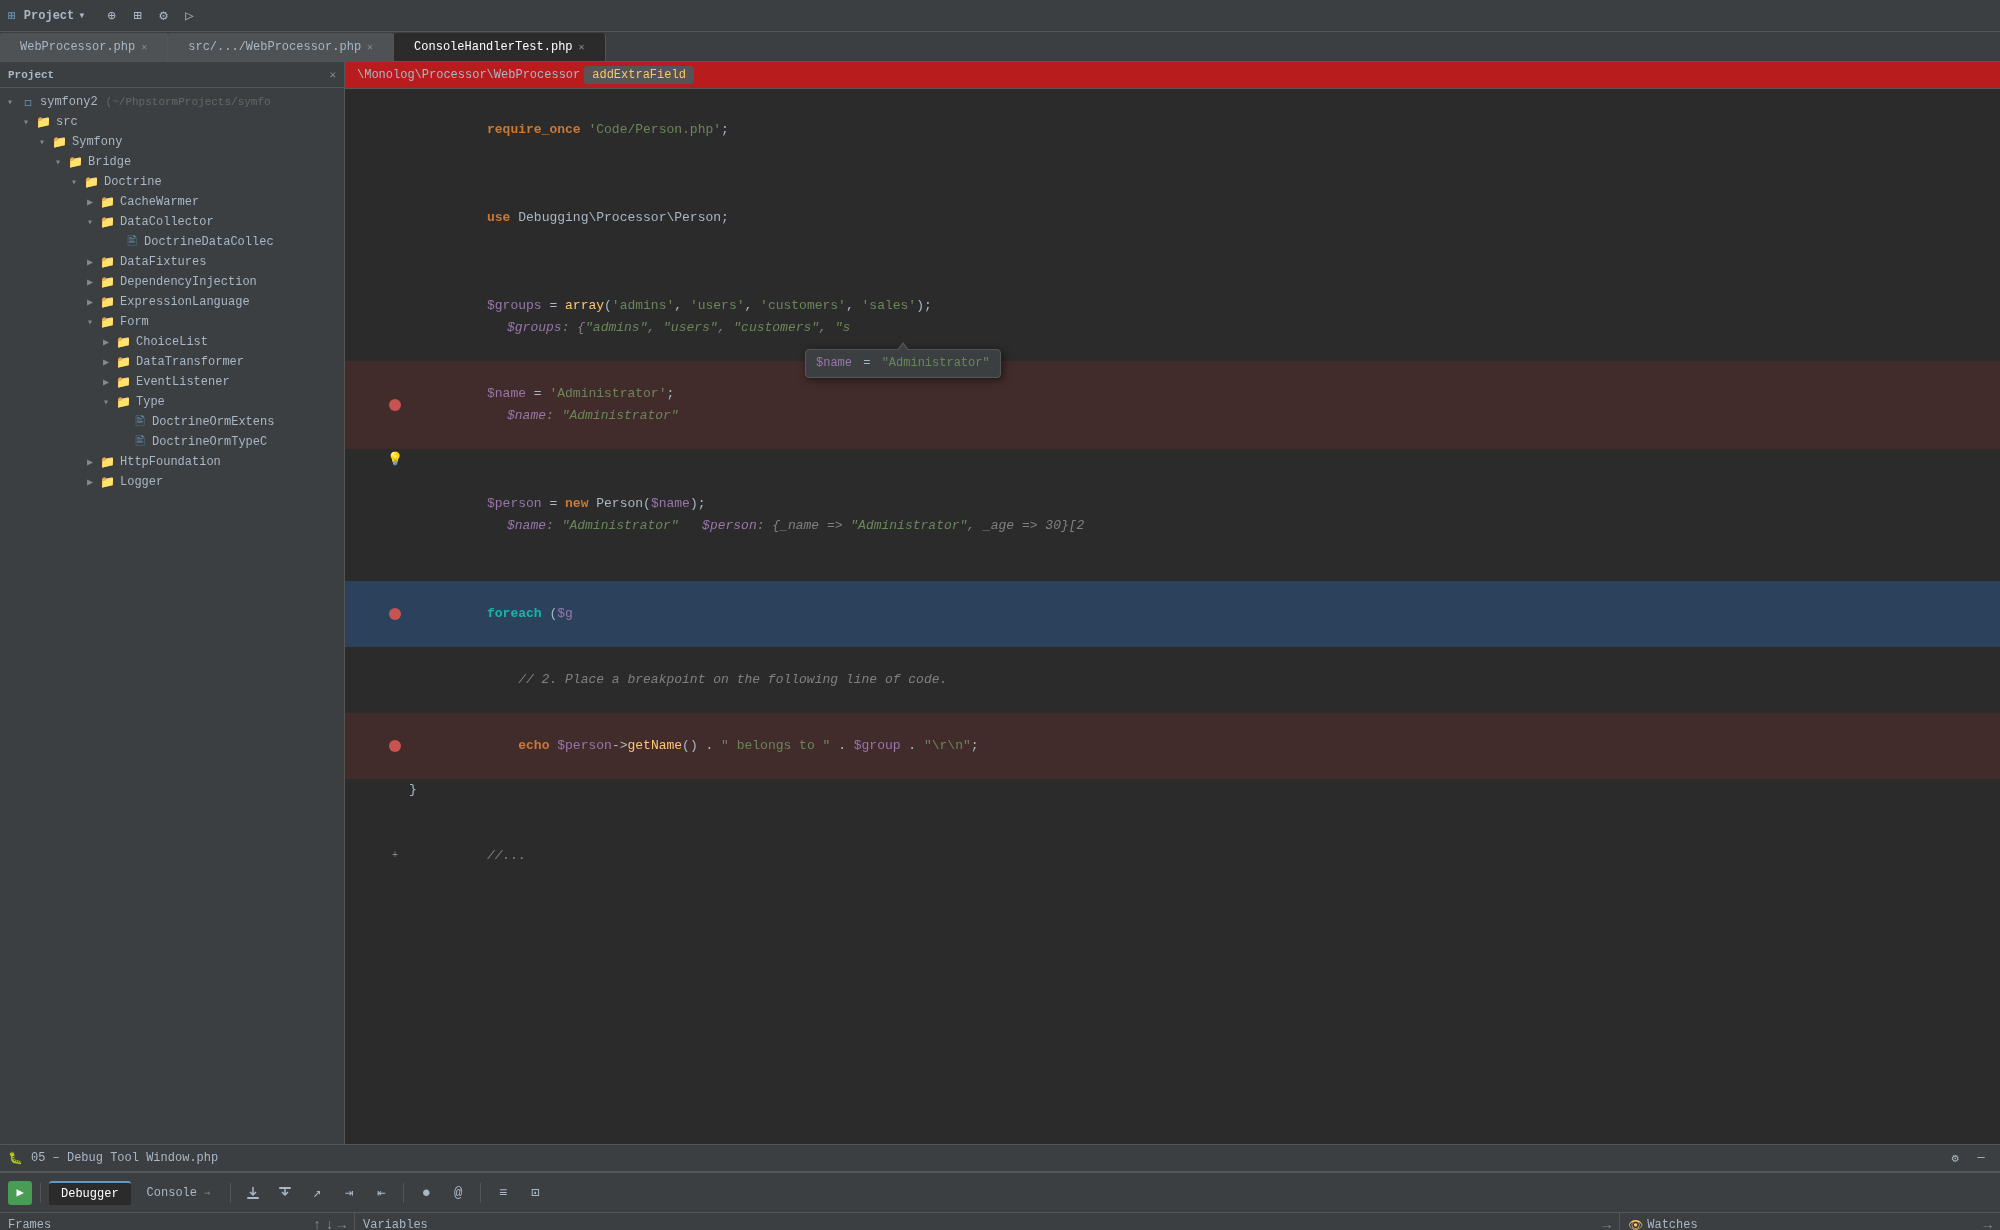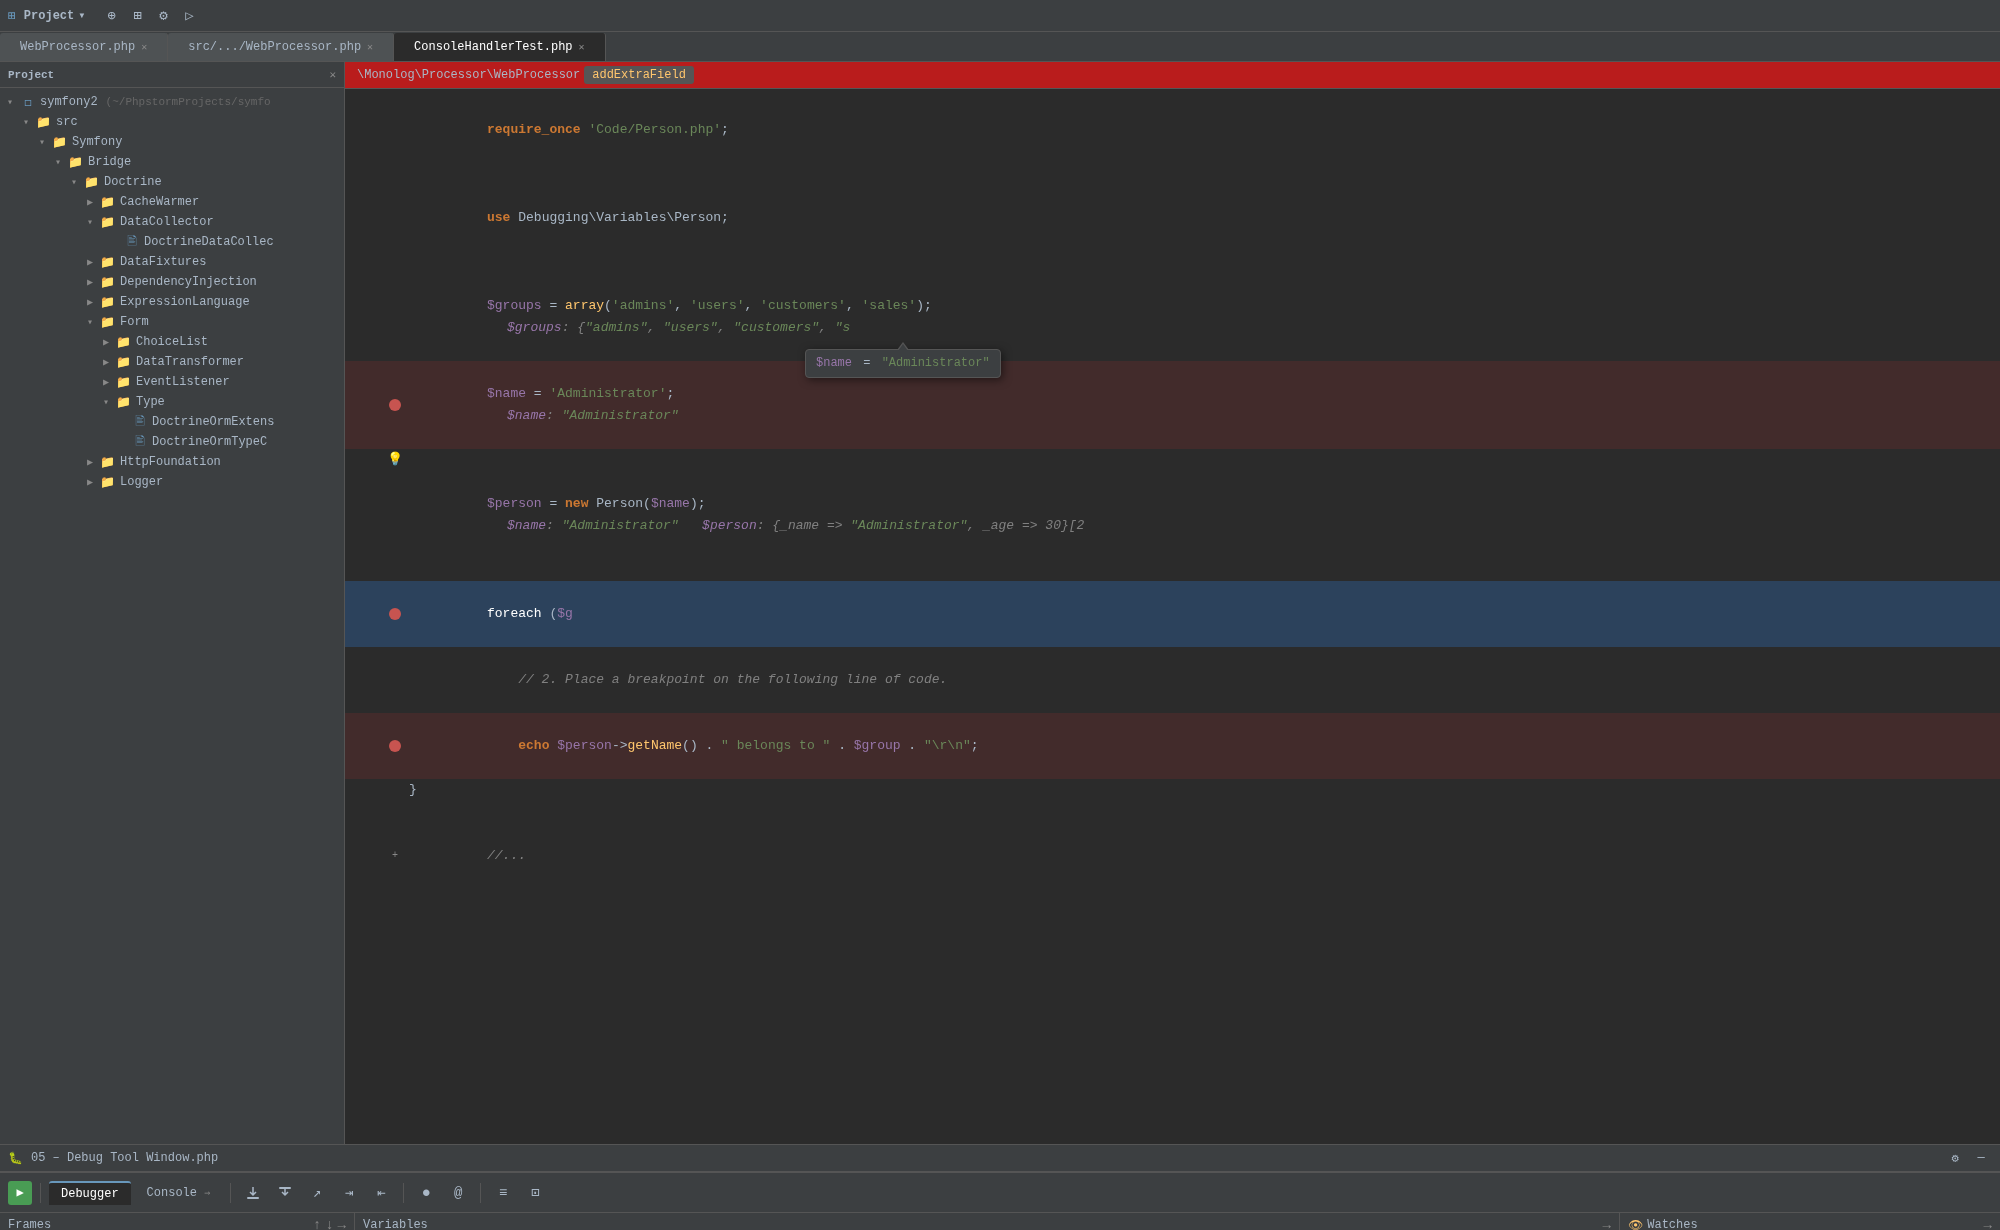--- a/index.html
+++ b/index.html
@@ -520,21 +520,21 @@
       <div class="code-line">
         <span class="line-num"></span>
         <span class="line-gutter"></span>
         <span class="code-content"> </span>
       </div>
 
       <div class="code-line">
         <span class="line-num"></span>
         <span class="line-gutter"></span>
         <span class="code-content">
-          <span class="kw">use</span><span> Debugging\Variables\Person;</span>
+          <span class="kw">use</span><span> Debugging\Processor\Person;</span>
         </span>
       </div>
 
       <div class="code-line">
         <span class="line-num"></span>
         <span class="line-gutter"></span>
         <span class="code-content"> </span>
       </div>
 
       <div class="code-line">
@@ -579,21 +579,21 @@
         <span class="line-gutter"></span>
         <span class="code-content"> </span>
       </div>
 
       <div class="code-line highlighted-current-line">
         <span class="line-num"></span>
         <span class="line-gutter">
           <span class="breakpoint" style="background:#c75450"></span>
         </span>
         <span class="code-content">
-          <span class="kw" style="color:#ffffff;font-weight:normal">foreach</span><span> (</span><span class="var">$g</span>
+          <span class="kw" style="color:#14b8a6;font-weight:bold">foreach</span><span> (</span><span class="var">$g</span>
         </span>
       </div>
 
       <div class="code-line">
         <span class="line-num"></span>
         <span class="line-gutter"></span>
         <span class="code-content">
           <span class="cm">    // 2. Place a breakpoint on the following line of code.</span>
         </span>
       </div>

